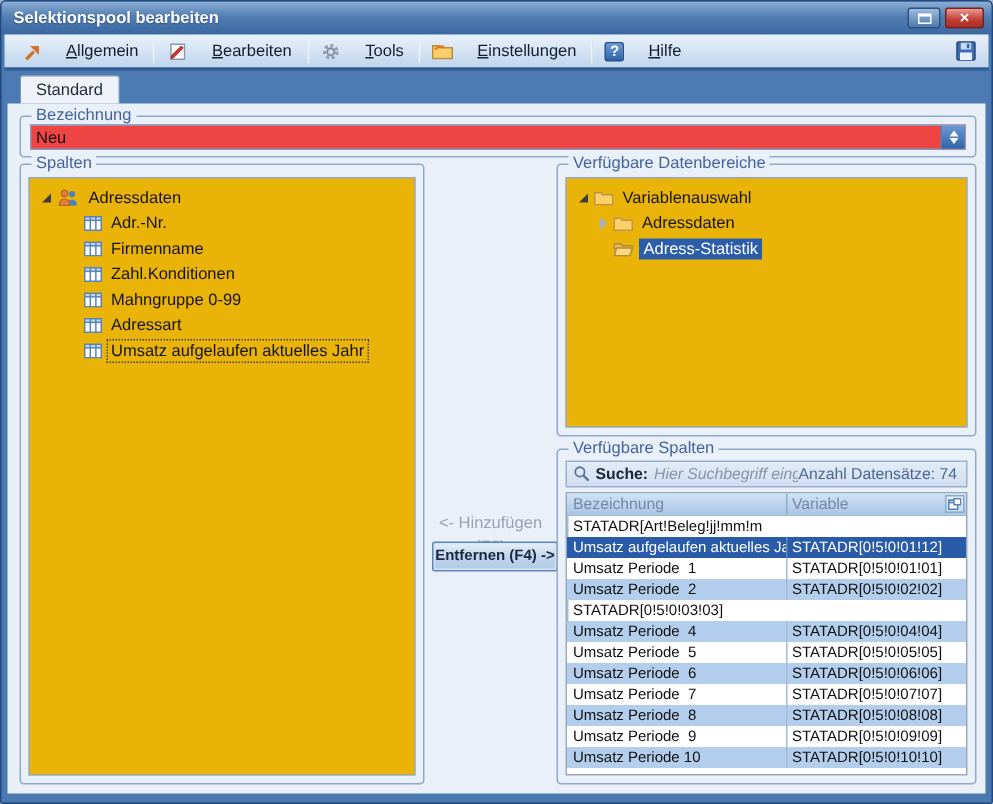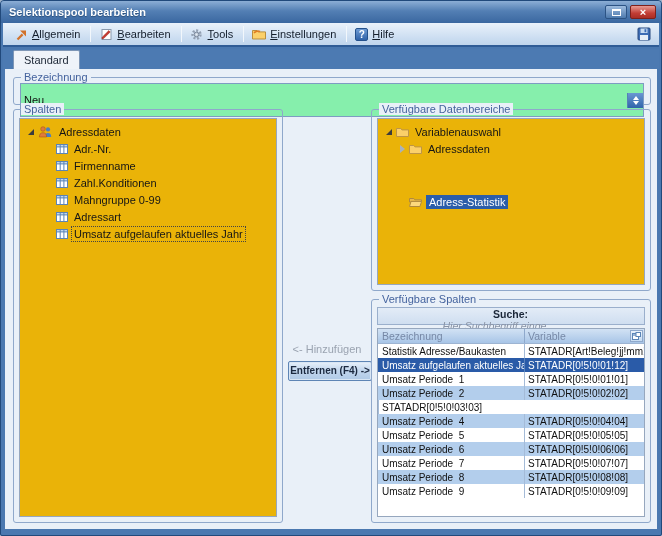--- a/index.html
+++ b/index.html
@@ -15,21 +15,21 @@
   .winbtn { height:14px; border-radius:2px; margin-left:3px; display:flex; align-items:center; justify-content:center; cursor:default; }
   .btn-restore { width:22px; background:linear-gradient(#9DBBDE,#4E7AAE); border:1px solid #2C5384; }
   .restore-glyph { width:9px; height:7px; border:1px solid #fff; border-top:2px solid #fff; background:transparent; }
   .btn-close { width:26px; background:linear-gradient(#E89B94,#C23D34 60%,#A92E26); border:1px solid #7E201B;
                color:#fff; font-size:11px; font-weight:bold; line-height:10px; }
 
   
   .toolbar { position:absolute; top:22px; left:2px; right:2px; height:24px;
              background:linear-gradient(#EAF2FB,#CBDDF1 70%,#C0D5EC);
              border-bottom:2px solid #2F5C96; display:flex; align-items:center; padding:0 5px; }
-  .tbtn { display:flex; align-items:center; gap:4px; padding:2px 8px 2px 6px; font-size:11px; color:#141E2C; border-radius:2px;text-align:right; }
+  .tbtn { display:flex; align-items:center; gap:16px; padding:2px 8px 2px 6px; font-size:11px; color:#141E2C; border-radius:2px;text-align:right; }
   .tbtn .lbl::first-letter { text-decoration:underline; }
   .tsep { width:1px; height:16px; background:#A7BDD8; border-right:1px solid #F2F7FC; margin:0 2px; }
   .tright { margin-left:auto; display:flex; align-items:center; padding-right:3px; }
   .ticon { display:inline-flex; width:14px; height:14px; align-items:center; justify-content:center; }
   .help-ico { width:13px; height:13px; border-radius:2px; background:linear-gradient(#6E9BD4,#2F62A8);
               border:1px solid #24518C; color:#fff; font-size:10px; font-weight:bold;
               display:flex; align-items:center; justify-content:center; }
 
   
   .tabstrip { position:absolute; top:48px; left:2px; right:2px; height:20px; background:#4C7AB2; }
@@ -38,21 +38,21 @@
          border-radius:2px 2px 0 0; font-size:11px; color:#1C2635; }
 
   
   .page { position:absolute; top:68px; left:4px; right:4px; bottom:6px; background:#E9F0F8; }
   .group { position:absolute; border:1px solid #8FA8CB; border-radius:3px; }
   .glabel { position:absolute; top:-7px; left:7px; background:#E9F0F8; padding:0 3px;
             font-size:11px; color:#44639E; line-height:12px; white-space:nowrap; }
   .whitebox { position:absolute; background:#eab308; border:1px solid #96A7BE; }
 
   
-  .combo { position:absolute; left:6px; top:5px; right:6px; height:34px; background:#86efac;
+  .combo { position:absolute; left:6px; top:5px; right:6px; height:17px; background:#ef4444;
            border:1px solid #7E9CC2; display:flex; align-items:center; }
   .combo-val { flex:1; font-size:11px; padding-left:3px; color:#111; }
   .combo-btn { width:16px; height:15px; margin:0; background:linear-gradient(#6A98D2,#3064AA);
                border-left:1px solid #5580B5; display:flex; flex-direction:column; align-items:center; justify-content:center; gap:1px; }
   .arr-up { width:0; height:0; border-left:3px solid transparent; border-right:3px solid transparent; border-bottom:4px solid #fff; }
   .arr-dn { width:0; height:0; border-left:3px solid transparent; border-right:3px solid transparent; border-top:4px solid #fff; }
 
   
   .tree { padding:4px 2px; font-size:11px; color:#151515; }
   .trow-tree { display:flex; align-items:center; height:17px; gap:4px; }
@@ -69,21 +69,21 @@
                 font-size:11px; color:#9AA3B0; text-align:center; line-height:16px; }
   .midbtn-rem { position:absolute; left:283px; top:292px; width:84px; height:20px;
                 background:linear-gradient(#E8F1FB,#C3D7EE 45%,#AFC9E6);
                 border:1px solid #5E85B5; border-radius:2px; font-size:10px; font-weight:bold;
                 color:#1B2940; text-align:center; line-height:18px;
                 box-shadow:0 0 0 1px #D9E6F4 inset; }
 
   
   .searchbar { position:absolute; left:5px; top:7px; right:5px; height:18px;
                background:linear-gradient(#E3ECF7,#CFDEF0); border:1px solid #9AAFCC;
-               display:flex; align-items:center; padding:0 4px; font-size:10.5px;flex-direction:column; }
+               display:flex; align-items:center; padding:0 4px; font-size:10.5px; }
   .search-lbl { font-weight:bold; color:#1A2638; margin:0 4px 0 3px; }
   .searchbar input { flex:1; border:none; background:transparent; outline:none;
                      font-family:"Liberation Sans",sans-serif; font-size:10.5px; font-style:italic; color:#333; min-width:10px; }
   .searchbar input::placeholder { font-style:italic; color:#8A94A6; }
   .count { color:#4E678E; white-space:nowrap; padding-right:2px; }
 
   
   .vtable { position:absolute; left:5px; top:28px; right:5px; bottom:5px; background:#fff;
             border:1px solid #96A7BE; overflow:hidden; }
   .vheader { display:flex; height:15px; background:linear-gradient(#D2E2F4,#A8C5E7);
@@ -284,21 +284,21 @@
               </svg>
             <span class="tlabel">Variablenauswahl</span>
           </div>
           <div class="trow-tree ind20">
             <span class="colp"></span>
             <svg width="13" height="10" viewBox="0 0 13 10">
                 <path d="M0.5 1.5 h4.3 l1.1 1.4 h6.6 v6.6 h-12 z" fill="#FBD06A" stroke="#BE9546"></path>
               </svg>
             <span class="tlabel">Adressdaten</span>
           </div>
-          <div class="trow-tree ind20" style="padding-left:29px;margin-top:36px;">
+          <div class="trow-tree ind20" style="padding-left:29px;">
             <svg width="13" height="10" viewBox="0 0 13 10">
                 <path d="M0.5 1.5 h4.3 l1 1.3 h6.7 v2.2 h-12 z" fill="#E9B94D" stroke="#B08A3E"></path>
                 <path d="M2 4.4 h10.6 l-1.7 5.1 h-10.4 z" fill="#FDD97E" stroke="#B08A3E"></path>
               </svg>
             <span class="tlabel sel-node">Adress-Statistik</span>
           </div>
         </div>
       </div>
     </div>
 
@@ -323,21 +323,20 @@
             <svg width="9" height="8" viewBox="0 0 9 8">
                 <rect x="0.5" y="1.5" width="6" height="6" fill="#fff" stroke="#5B84B5"></rect>
                 <rect x="0.5" y="1.5" width="6" height="1.6" fill="#C3D7EF" stroke="#5B84B5"></rect>
                 <rect x="4" y="0.5" width="4.5" height="4" fill="#fff" stroke="#5B84B5"></rect>
               </svg>
           </span>
         </div>
         <div>
 
             <div class="trow">
-              <span class="c1">Statistik Adresse/Baukasten</span>
               <span class="c2">STATADR[Art!Beleg!jj!mm!m</span>
             </div>
 
             <div class="trow selected">
               <span class="c1">Umsatz aufgelaufen aktuelles Jahr</span>
               <span class="c2">STATADR[0!5!0!01!12]</span>
             </div>
 
             <div class="trow">
               <span class="c1">Umsatz Periode  1</span>
@@ -376,18 +375,22 @@
             <div class="trow odd">
               <span class="c1">Umsatz Periode  8</span>
               <span class="c2">STATADR[0!5!0!08!08]</span>
             </div>
 
             <div class="trow">
               <span class="c1">Umsatz Periode  9</span>
               <span class="c2">STATADR[0!5!0!09!09]</span>
             </div>
 
+            <div class="trow odd">
+              <span class="c1">Umsatz Periode 10</span>
+              <span class="c2">STATADR[0!5!0!10!10]</span>
+            </div>
           </div>
       </div>
     </div>
 
   </div>
 </div>
 
 </body></html>

